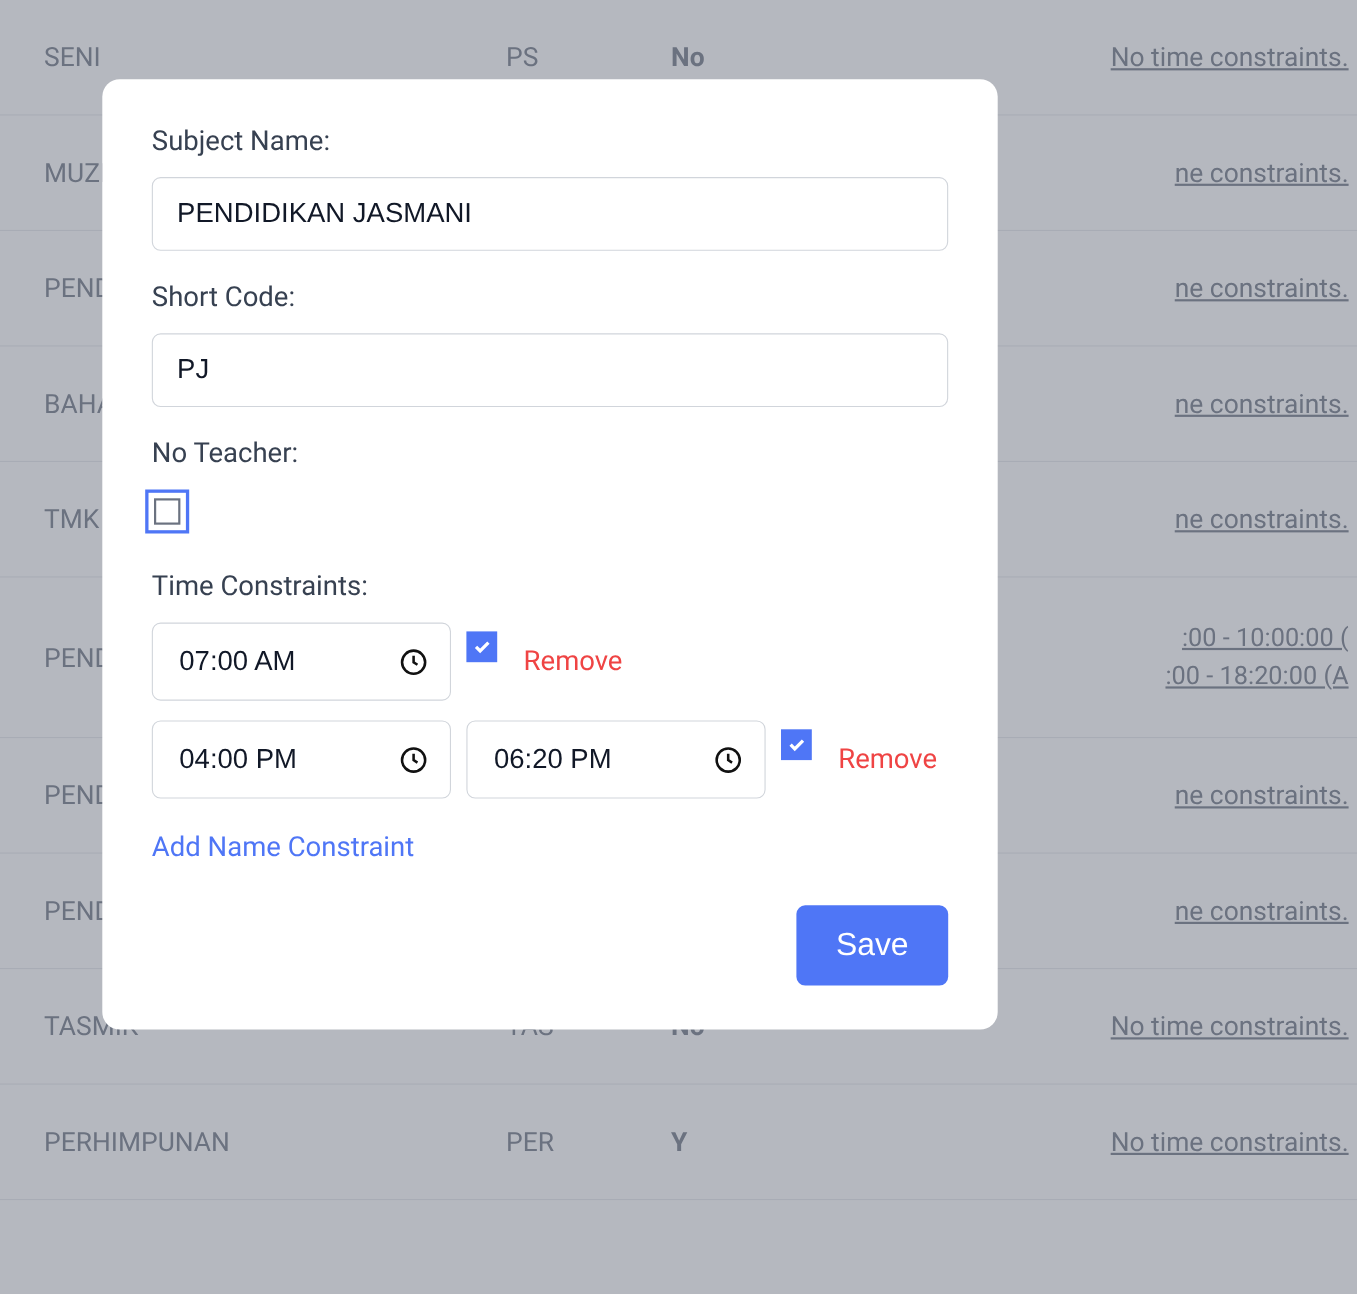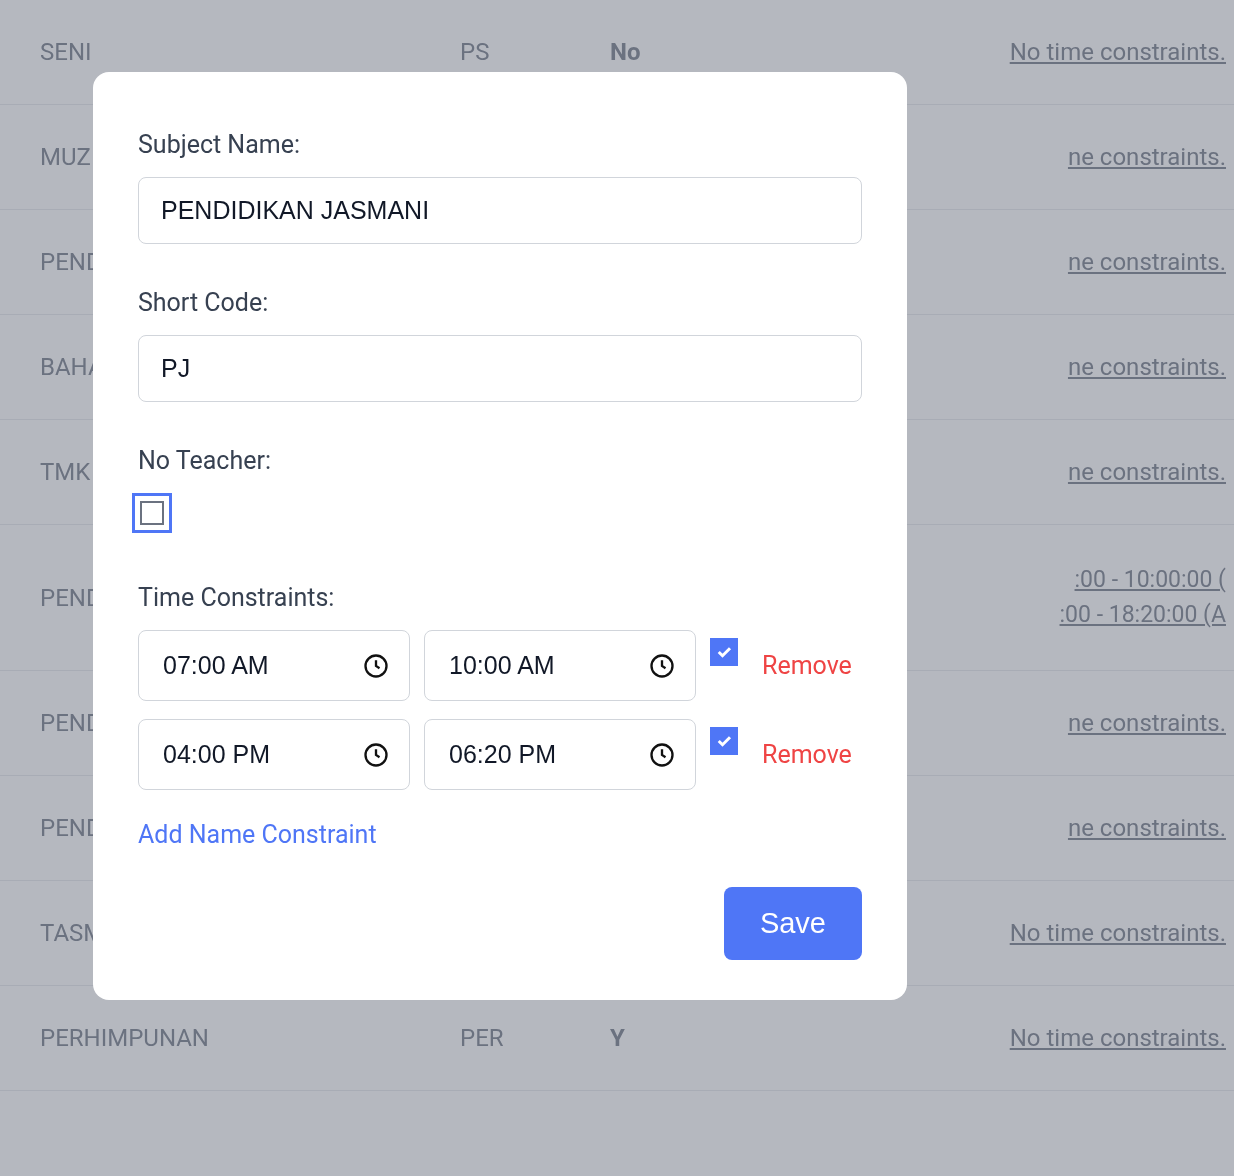--- a/index.html
+++ b/index.html
@@ -60,21 +60,20 @@
       width: 814px;
       background: #fff;
       border-radius: 16px;
       padding: 42px 45px 40px 45px;
     }
     .form-label {
       font-size: 25px;
       color: #374151;
       margin-bottom: 18px;
       display: block;
-      margin-top: 16px;
     }
     .form-input {
       width: 100%;
       padding: 18px 22px;
       font-size: 25px;
       color: #111827;
       border: 1px solid #d1d5db;
       border-radius: 8px;
       margin-bottom: 28px;
       background: #fff;
@@ -259,27 +258,20 @@
   <label class="form-label">Time Constraints:</label>
 
   <div class="time-constraints-row">
     <div class="time-input-group">
       <input type="text" class="time-input" value="07:00 AM" style="">
       <svg class="clock-icon" viewBox="0 0 24 24" fill="none" stroke="#111" stroke-width="2">
         <circle cx="12" cy="12" r="9"></circle>
           <path d="M12 7v5l3 2"></path>
       </svg>
     </div>
-    <div class="time-input-group">
-      <input type="text" class="time-input" value="10:00 AM" style="">
-      <svg class="clock-icon" viewBox="0 0 24 24" fill="none" stroke="#111" stroke-width="2">
-        <circle cx="12" cy="12" r="9"></circle>
-          <path d="M12 7v5l3 2"></path>
-      </svg>
-    </div>
     <div class="small-checkbox">
       <svg viewBox="0 0 24 24" fill="none" stroke="#fff" stroke-width="4">
           <path d="M5 12l5 5L20 7"></path>
         </svg>
     </div>
     <span class="remove-link">Remove</span>
   </div>
 
   <div class="time-constraints-row">
     <div class="time-input-group">

